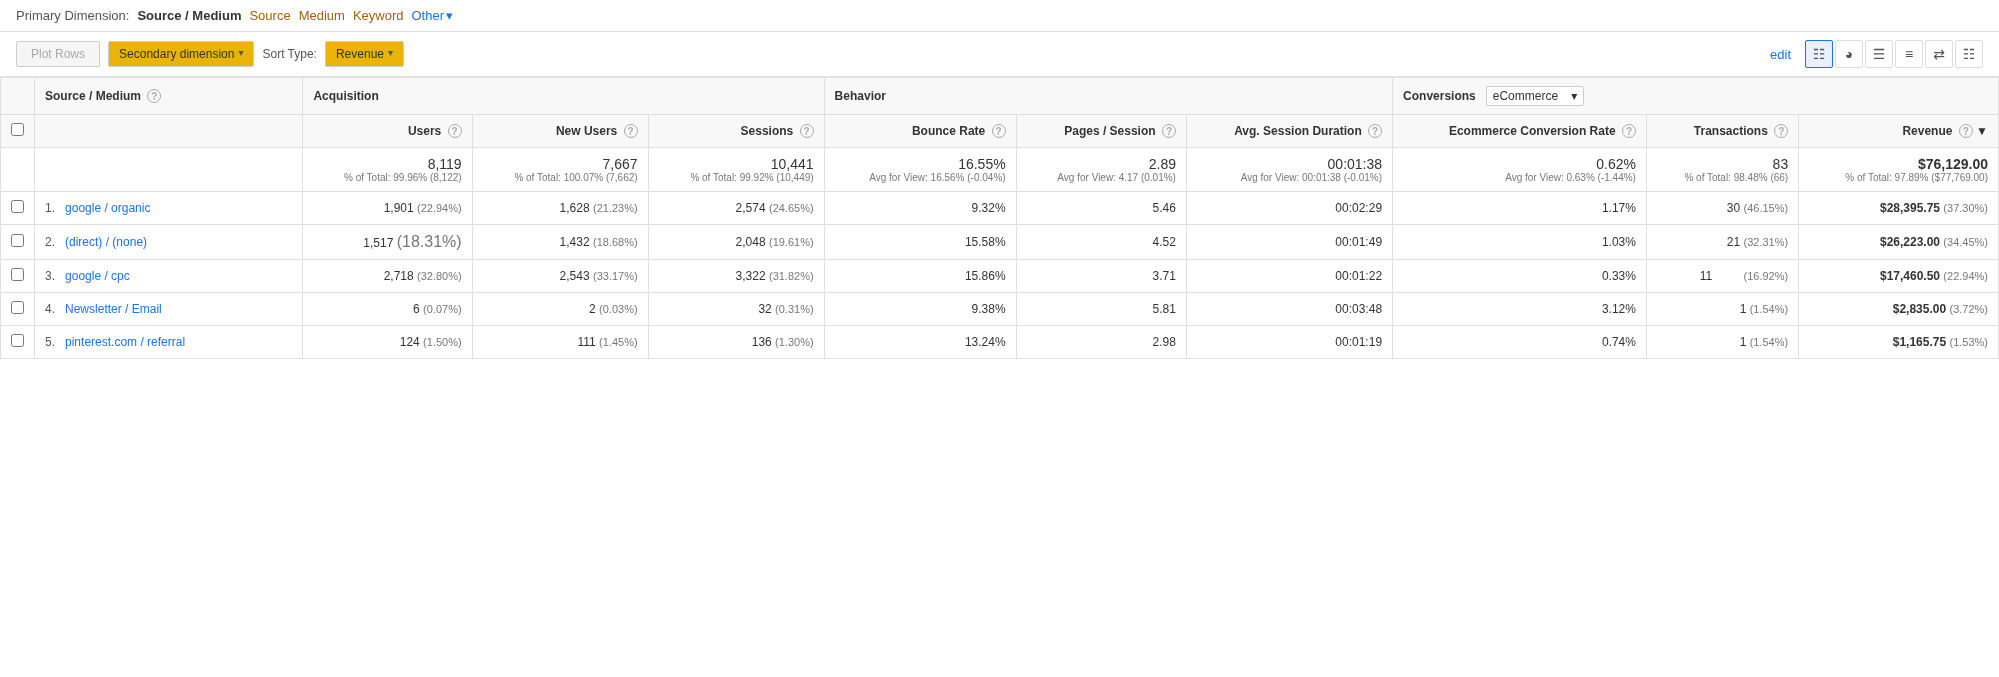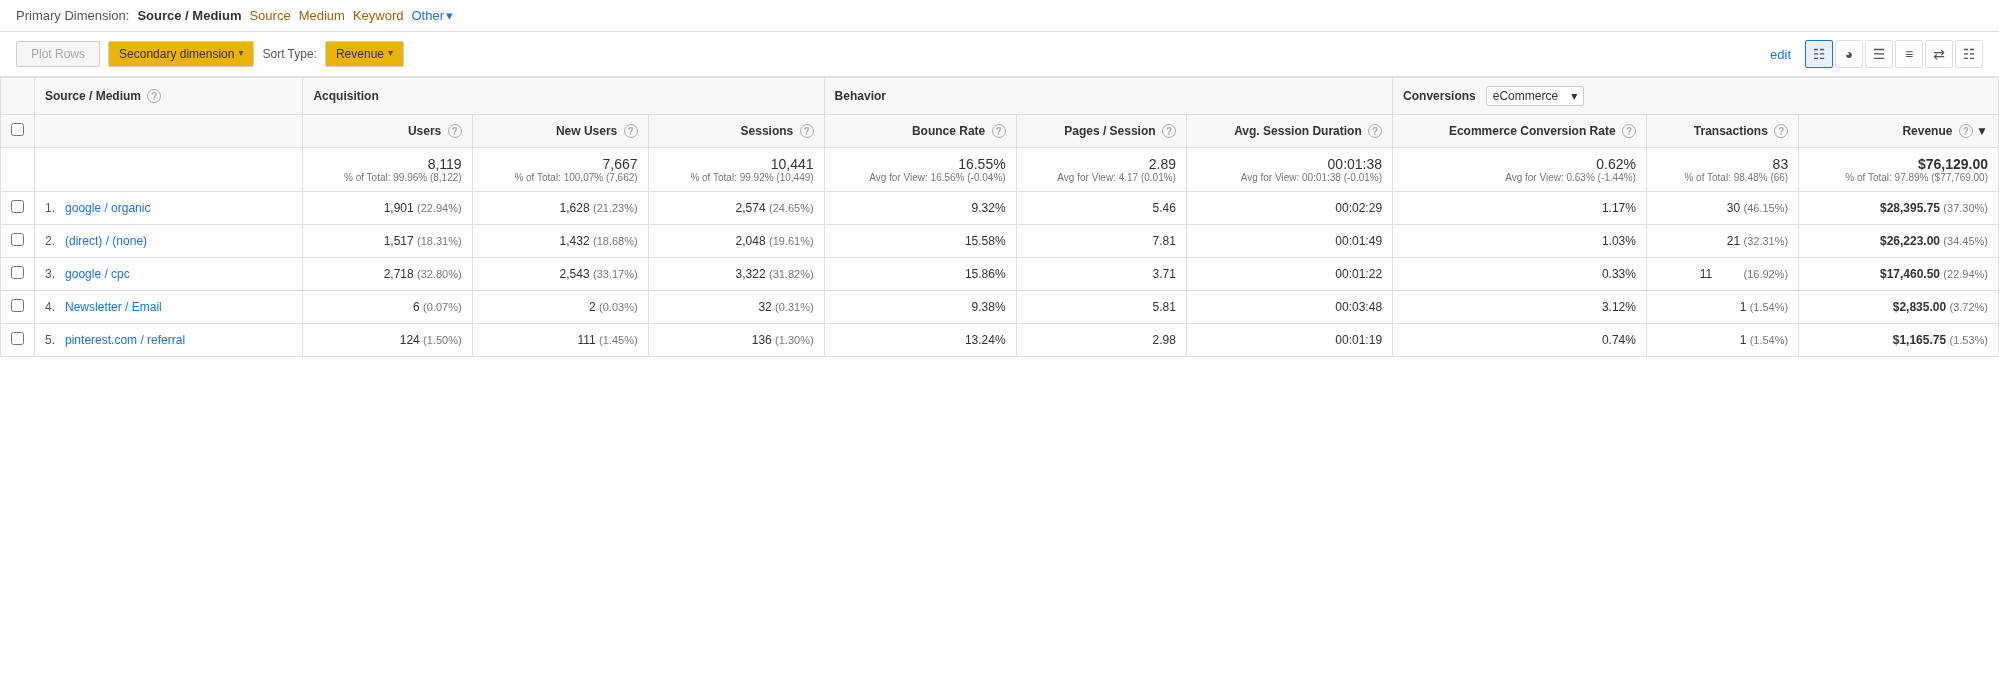--- a/index.html
+++ b/index.html
@@ -299,30 +299,30 @@
         <tr>
     <td class="checkbox-col">
       <input type="checkbox" style="">
     </td>
     <td class="col-source">
       <span class="row-num">2.</span>
       &nbsp;
       <a class="link-cell">(direct) / (none)</a>
     </td>
     <td class="col-users">
-      1,517 <span style="color:#777;font-size:11px;">(18.31%)</span>
+      1,517 <span style="color:#777;font-size:16px;">(18.31%)</span>
     </td>
     <td class="col-newusers">
       1,432 <span style="color:#777;font-size:11px;">(18.68%)</span>
     </td>
     <td class="col-sessions">
       2,048 <span style="color:#777;font-size:11px;">(19.61%)</span>
     </td>
     <td class="col-bounce">15.58%</td>
-    <td class="col-pages">7.81</td>
+    <td class="col-pages">4.52</td>
     <td class="col-avgsess">00:01:49</td>
     <td class="col-ecomm">1.03%</td>
     <td class="col-trans">
       21 <span style="color:#777;font-size:11px;">(32.31%)</span>
     </td>
     <td class="col-rev">
       <span class="rev-val">$26,223.00</span> <span style="color:#777;font-size:11px;">(34.45%)</span>
     </td>
   </tr>
         <tr>

